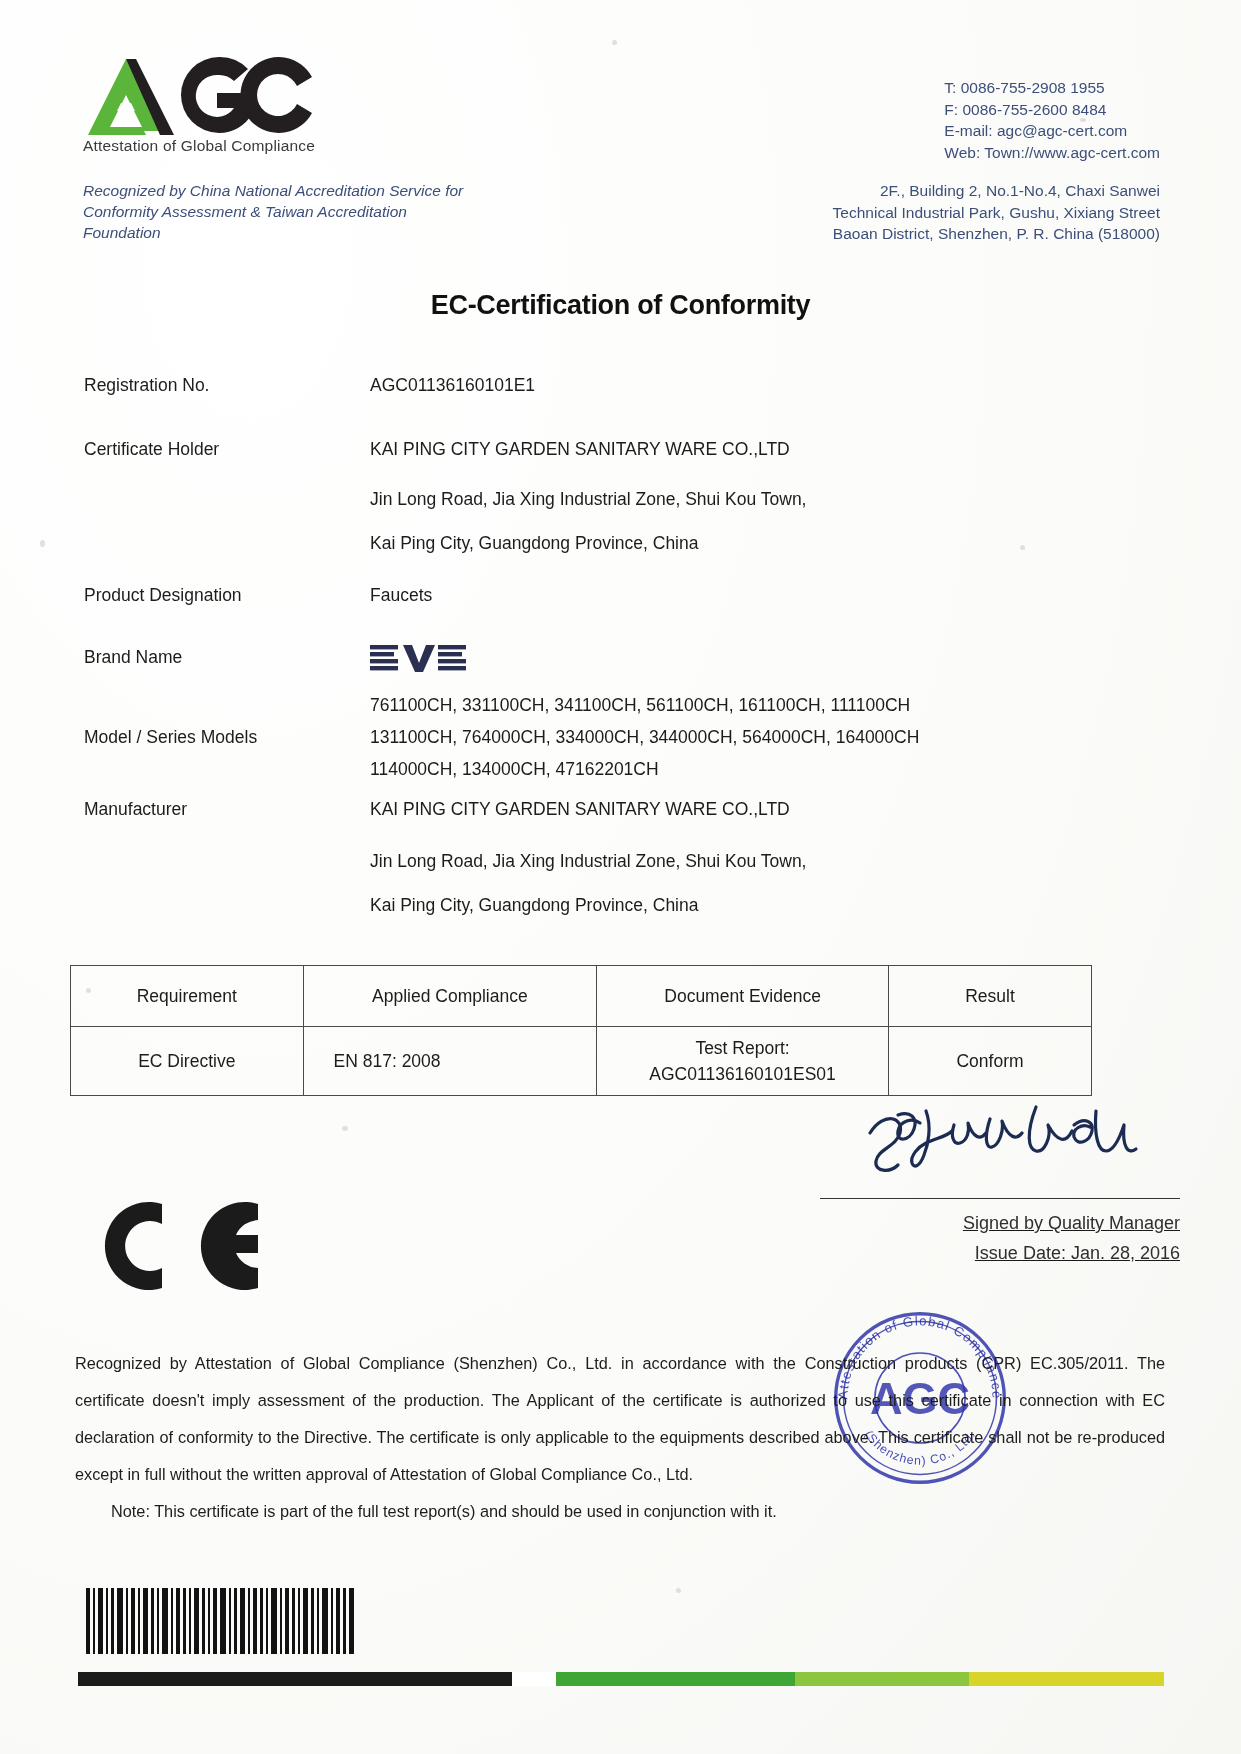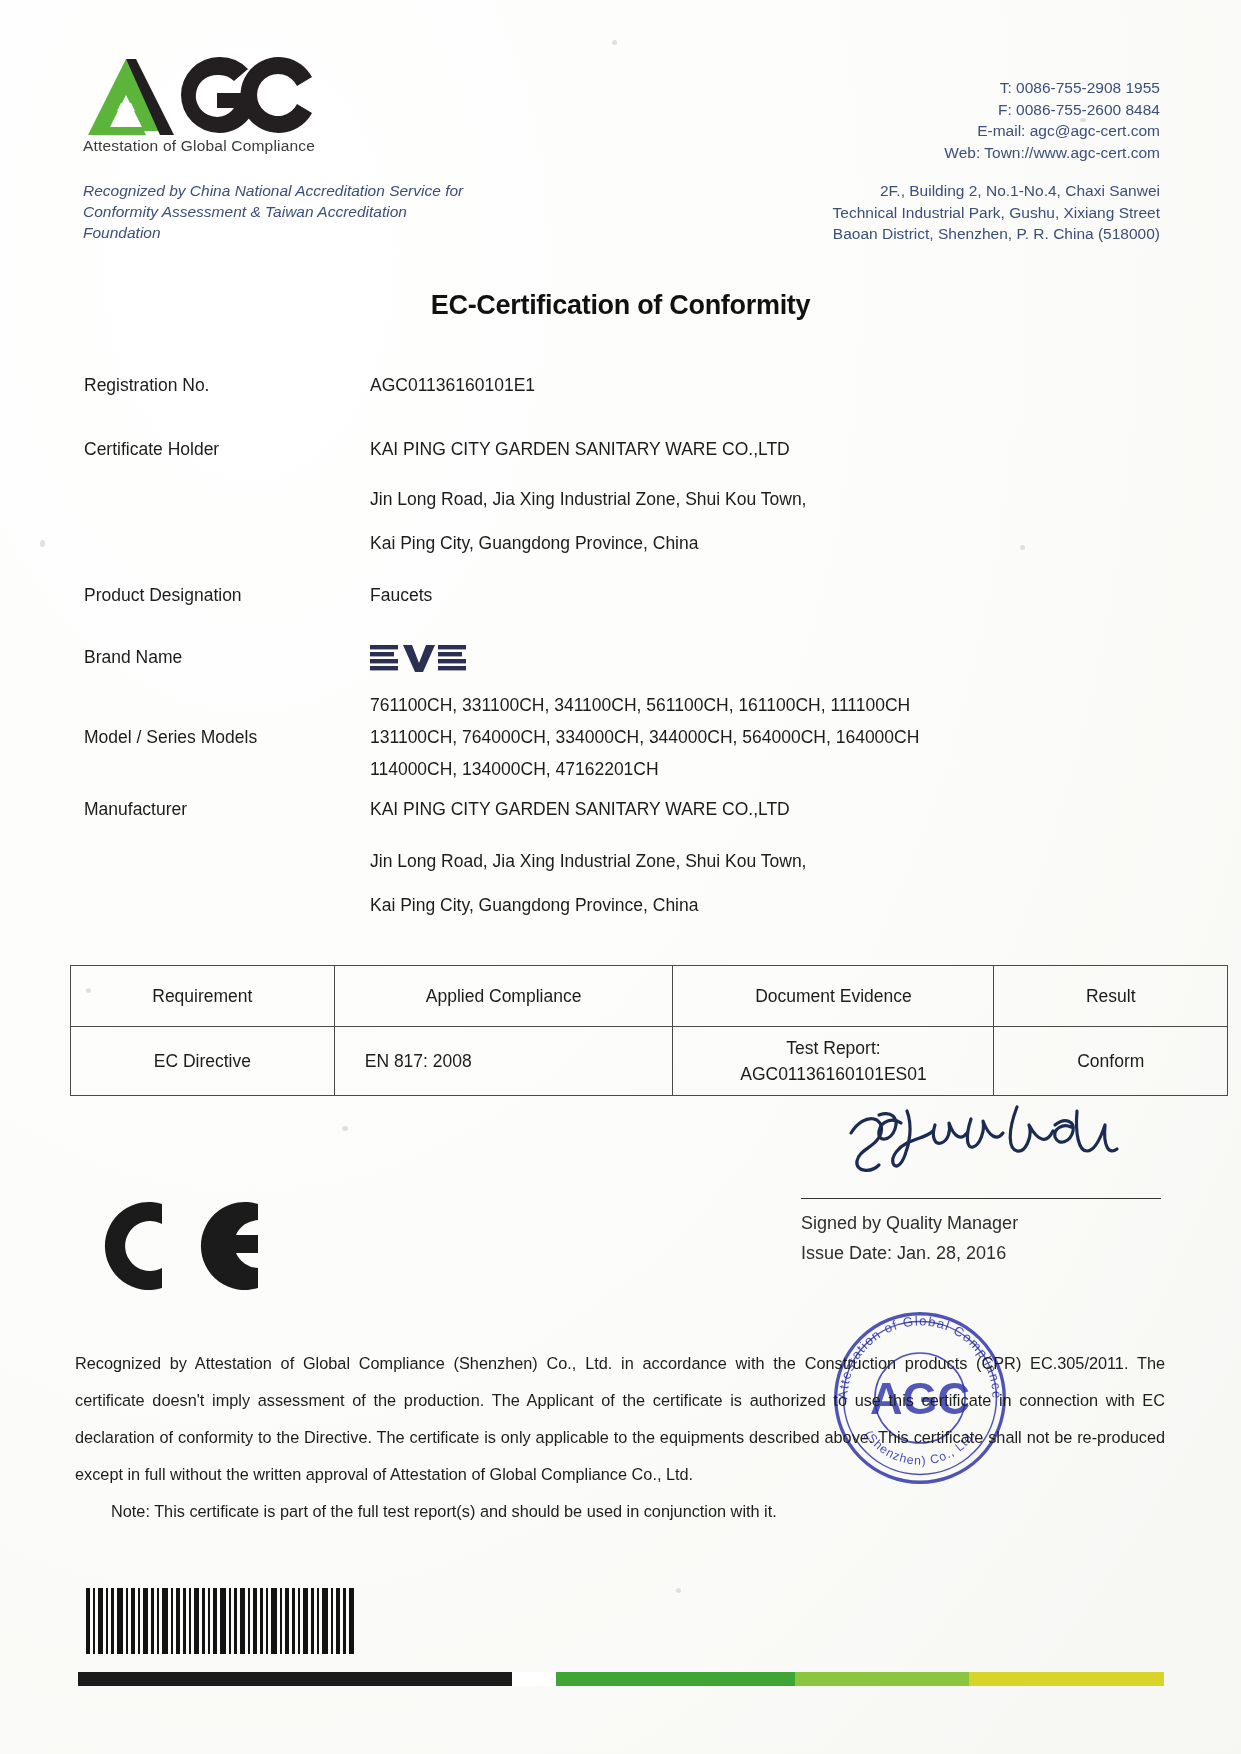--- a/index.html
+++ b/index.html
@@ -24,21 +24,21 @@
     font-size:15.5px;color:#3a3a3a;letter-spacing:.2px;
     margin-top:2px;margin-left:3px;
   }
   .recog{
     position:absolute;left:3px;top:125px;
     font-size:15.5px;line-height:21px;color:#3c4f7a;
     font-style:italic;width:470px;
   }
   .contact{
     position:absolute;right:0;top:22px;
-    text-align:right;font-size:15.5px;line-height:21.5px;color:#3c4f7a;
+    text-align:left;font-size:15.5px;line-height:21.5px;color:#3c4f7a;
   }
   .address{
     position:absolute;right:0;top:125px;
     text-align:right;font-size:15.5px;line-height:21.5px;color:#3c4f7a;
     width:470px;
   }
   
   .title{
     position:absolute;left:0;right:0;top:290px;
     text-align:center;
@@ -52,38 +52,38 @@
     position:absolute;left:0;top:0;width:250px;
     font-size:17.5px;color:#1c1c1c;
   }
   .val{
     position:absolute;left:286px;top:0;
     font-size:17.5px;color:#1c1c1c;white-space:nowrap;
   }
   .eve-logo{position:absolute;left:286px;top:-4px;}
   
   .tbl{
-    position:absolute;left:70px;top:965px;width:1158px;
+    position:absolute;left:70px;top:965px;width:1022px;
     border-collapse:collapse;
     border-radius:19px;
   }
   .tbl td,.tbl th{
     border:1px solid #4a4a4a;
     text-align:center;
     font-weight:normal;
     font-size:17.5px;
     color:#1c1c1c;
   }
   .tbl th{height:58px;}
   .tbl td{height:66px;line-height:26px;}
   .c1{width:250px;} .c2{width:322px;} .c3{width:305px;} .c4{width:221px;}
   
   .ce{position:absolute;left:88px;top:1190px;}
   
-  .sigblock{position:absolute;right:80px;top:1155px;width:360px;text-align:left;}
+  .sigblock{position:absolute;right:61px;top:1155px;width:360px;text-align:right;text-decoration:underline;}
   .sigimg{position:absolute;left:30px;top:-70px;}
   .sigline{border-bottom:1.5px solid #333;height:1px;margin-top:42px;}
   .sigcap{font-size:18px;color:#2f2f2f;margin-top:9px;line-height:30px;}
   
   .stamp{position:absolute;left:822px;top:1300px;width:196px;height:196px;pointer-events:none;}
   
   .foot{
     position:absolute;left:75px;top:1345px;width:1090px;
     font-size:16.3px;line-height:37px;color:#1d1d1d;
     text-align:justify;

